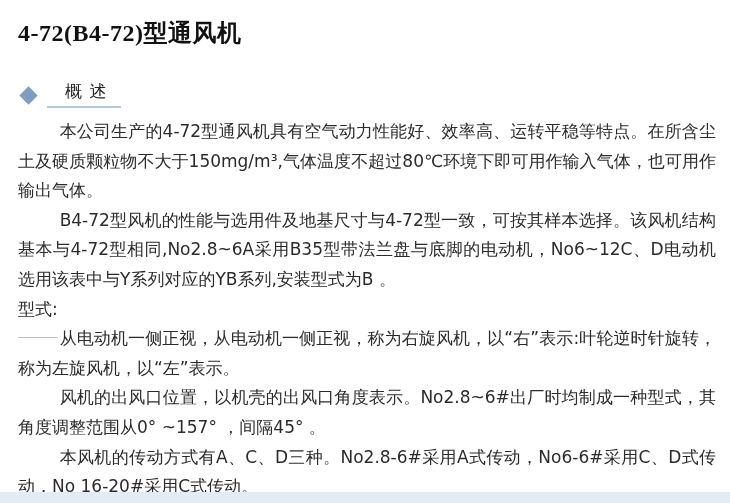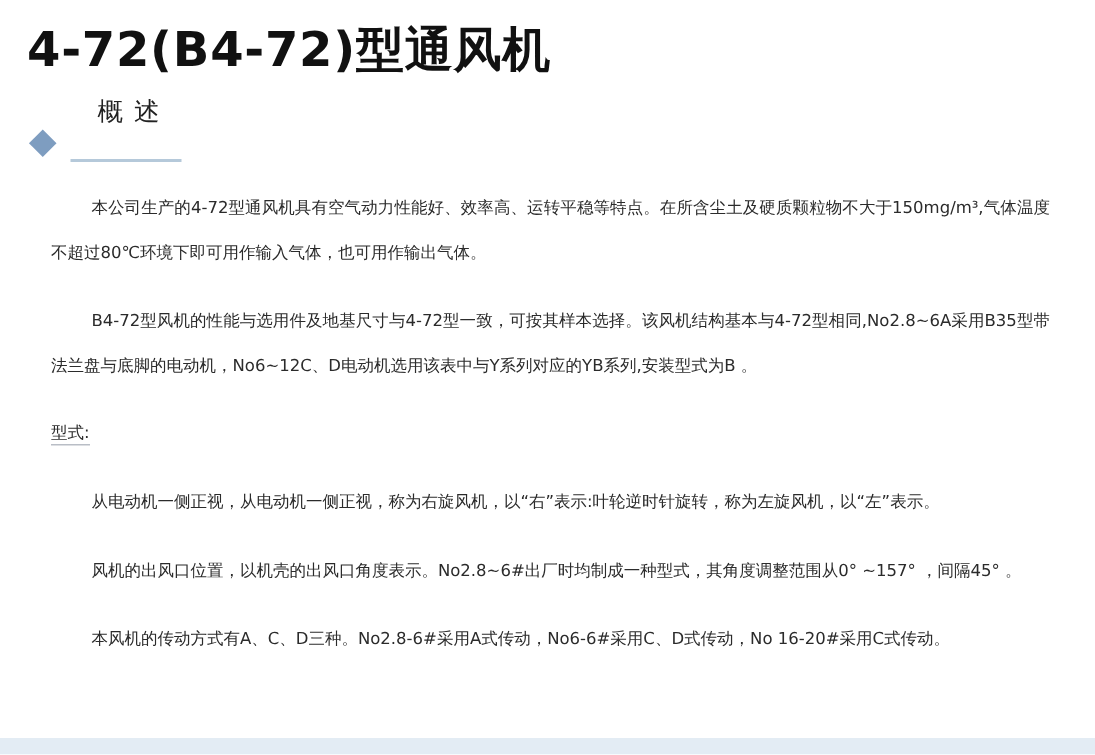--- a/index.html
+++ b/index.html
@@ -13,66 +13,67 @@
     position: relative;
     overflow: hidden;
     font-family: "DejaVu Sans", "Liberation Sans", sans-serif;
     color: #2b2b2b;
   }
   .page {
     padding: 14px 14px 0 18px;
     box-sizing: border-box;
   }
   .doc-title {
-    font-size: 32px;
+    font-size: 24px;
     font-weight: bold;
     color: #111111;
     letter-spacing: 0.5px;
     margin: 4px 0 0 0;
     line-height: 30px;
+    font-family: Liberation Serif, serif;
   }
   .section-head {
     display: flex;
     align-items: flex-end;
     margin-top: 34px;
     height: 26px;
   }
   .diamond {
     width: 13px;
     height: 13px;
     background: #7e9dc0;
     transform: rotate(45deg);
     margin: 0 12px 6px 4px;
     flex: 0 0 auto;
   }
   .section-title-wrap {
     border-bottom: 2px solid #b5c9da;
-    padding: 0 14px 20px 18px;
+    padding: 0 14px 3px 18px;
   }
   .section-title {
     font-size: 17px;
     color: #222222;
     letter-spacing: 1px;
   }
   .content {
     margin-top: 9px;
   }
   .content p {
-    margin: 16px;
-    font-size: 11px;
+    margin: 0;
+    font-size: 17px;
     line-height: 29.6px;
     color: #2b2b2b;
     text-align: justify;
   }
   .content p.indent {
     text-indent: 2.45em;
   }
   .u-line {
     border-bottom: 1px solid #b9bec6;
-    padding-bottom: 1px;
+    padding-bottom: 18px;
   }
   .footer-bar {
     position: absolute;
     left: 0;
     bottom: 0;
     width: 730px;
     height: 11px;
     background: #e3ecf4;
   }
 </style>

